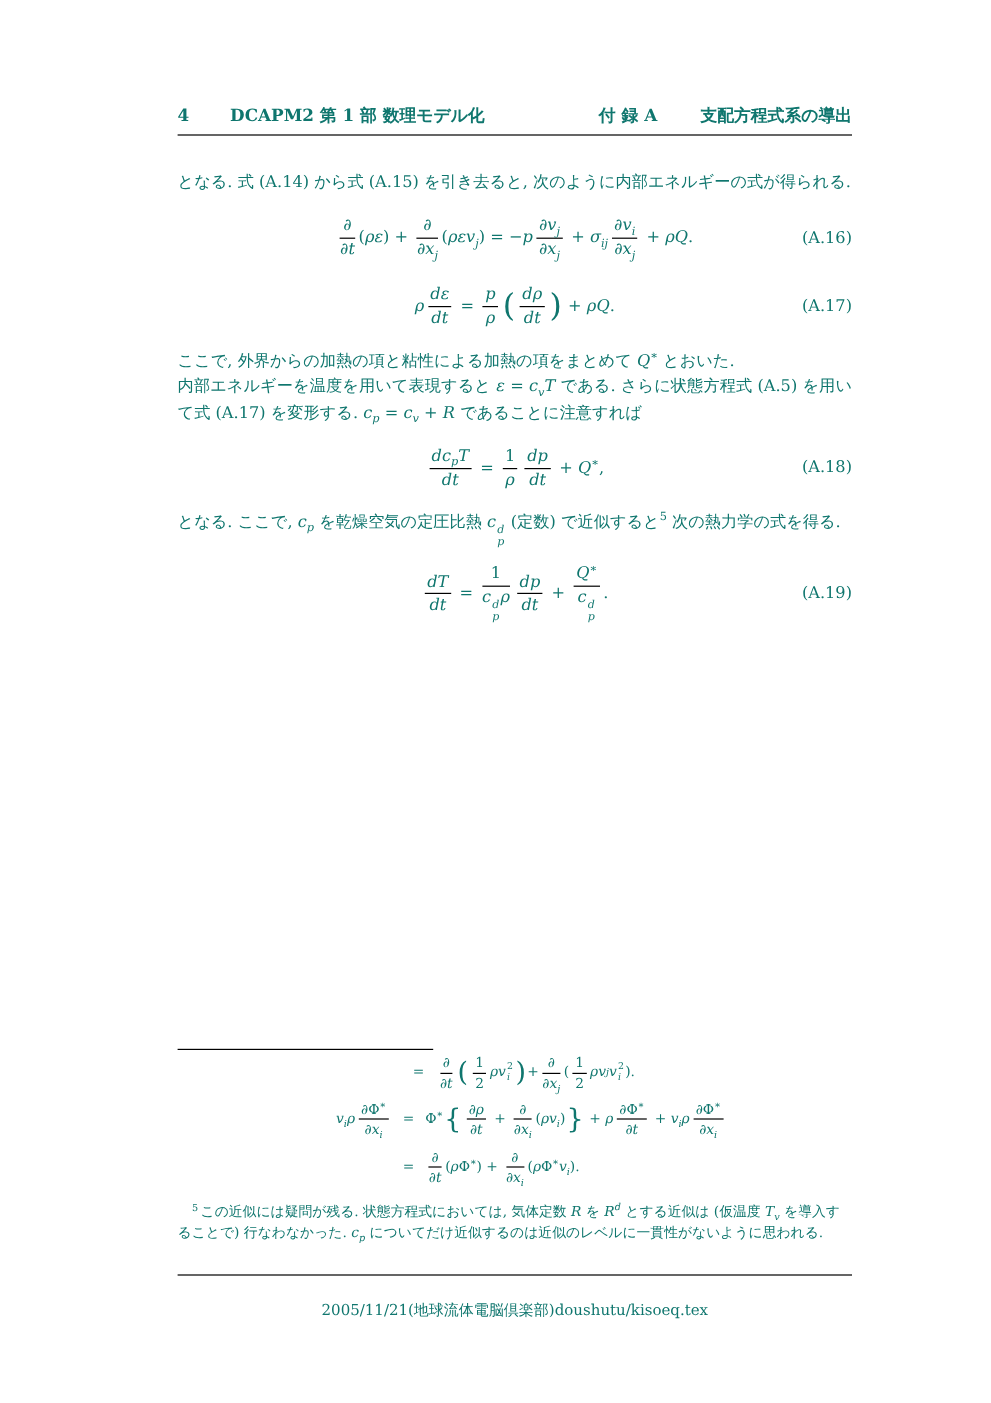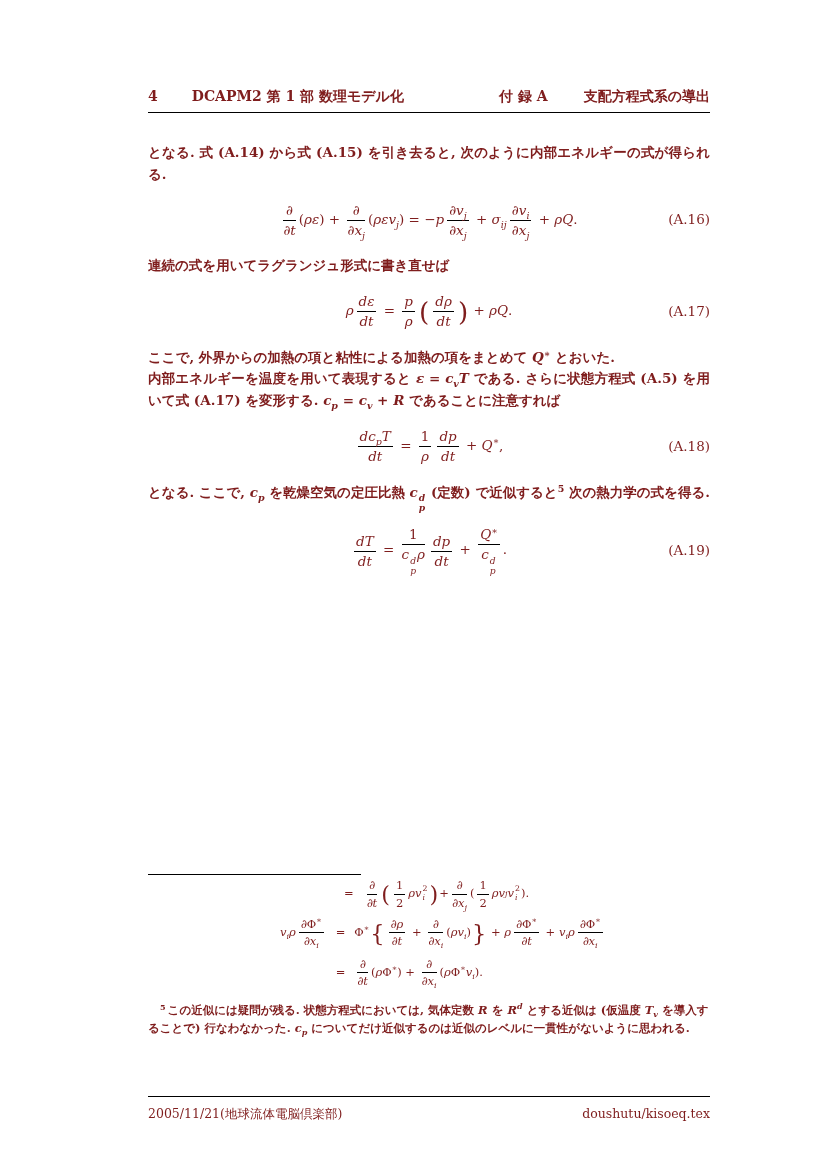--- a/index.html
+++ b/index.html
@@ -1,38 +1,38 @@
 <!DOCTYPE html>
 <html><head>
 <meta charset="utf-8">
 <style>
   html,body{margin:0;padding:0;}
   .page{
     position:relative;
     width:826px;height:1169px;
-    background:#ffffff;color:#7f1d1d;
+    background:#ffffff;color:#0f766e;
     font-family:"DejaVu Serif", serif;
     overflow:hidden;
   }
   
   .header{
     position:absolute;left:148px;right:116px;top:88px;
     display:flex;justify-content:space-between;align-items:baseline;
     font-size:14px;font-weight:bold;
     padding-bottom:6px;border-bottom:1px solid #000;
   }
   .h-gap1{margin-left:34px;}
   .h-gap2{margin-left:36px;}
   
   .content{
     position:absolute;left:148px;right:116px;top:134px;
     font-size:13.5px;line-height:1.6;
     text-align:justify;
   }
-  p{margin:0;font-weight:bold;}
+  p{margin:0;}
   .p-top{margin-top:8px;}
   
   .eqrow{
     position:relative;
     display:flex;justify-content:center;align-items:center;
     margin:13px 0;
     min-height:44px;
   }
   .eqno{
     position:absolute;right:0;top:50%;transform:translateY(-50%);
@@ -70,23 +70,23 @@
     display:grid;grid-template-columns:auto auto auto;
     justify-content:start;align-items:center;
     margin-left:132px;margin-top:6px;
     column-gap:9px;row-gap:8px;
   }
   .alg-l{justify-self:end;}
   .fn5{margin-top:12px;text-indent:12px;}
   .fn5 .mk{font-size:70%;vertical-align:super;margin-right:2px;}
   
   .footer{
-    position:absolute;left:148px;right:116px;top:1096px;
-    border-top:1px solid #000;padding-top:9px;
-    display:flex;justify-content:space-between;
+    position:absolute;left:148px;right:116px;top:1062px;
+    border-top:1px solid #000;padding-top:21px;
+    display:flex;justify-content:center;
     font-size:12.5px;
   }
 </style>
 </head>
 <body>
 
 <div class="page">
 
   <div class="header">
     <div>
@@ -98,21 +98,20 @@
   </div>
 
   <div class="content">
     <p class="p-top"><span>となる. 式 (A.14) から式 (A.15) を引き去ると, 次のように内部エネルギーの式が得られる.</span></p>
 
     <div class="eqrow">
       <div><span class="frac"><span class="fnm"><span class="mi">∂</span></span><span class="fdn"><span class="mi">∂t</span></span></span><span class="mu">(</span><span class="mi">ρε</span><span class="mu">) + </span><span class="frac"><span class="fnm"><span class="mi">∂</span></span><span class="fdn"><span class="mi">∂x</span><sub class="msb"><span class="mi">j</span></sub></span></span><span class="mu">(</span><span class="mi">ρεv</span><sub class="msb"><span class="mi">j</span></sub><span class="mu">) = −</span><span class="mi">p</span><span class="frac"><span class="fnm"><span class="mi">∂v</span><sub class="msb"><span class="mi">j</span></sub></span><span class="fdn"><span class="mi">∂x</span><sub class="msb"><span class="mi">j</span></sub></span></span><span class="mu"> + </span><span class="mi">σ</span><sub class="msb"><span class="mi">ij</span></sub><span class="frac"><span class="fnm"><span class="mi">∂v</span><sub class="msb"><span class="mi">i</span></sub></span><span class="fdn"><span class="mi">∂x</span><sub class="msb"><span class="mi">j</span></sub></span></span><span class="mu"> + </span><span class="mi">ρQ</span><span class="mu">.</span></div>
       <div class="eqno">(A.16)</div>
     </div>
 
-    <p><span>連続の式を用いてラグランジュ形式に書き直せば</span></p>
 
     <div class="eqrow">
       <div><span class="mi">ρ</span><span class="frac"><span class="fnm"><span class="mi">dε</span></span><span class="fdn"><span class="mi">dt</span></span></span><span class="mu"> = </span><span class="frac"><span class="fnm"><span class="mi">p</span></span><span class="fdn"><span class="mi">ρ</span></span></span><span class="bp">(</span><span class="frac"><span class="fnm"><span class="mi">dρ</span></span><span class="fdn"><span class="mi">dt</span></span></span><span class="bp">)</span><span class="mu"> + </span><span class="mi">ρQ</span><span class="mu">.</span></div>
       <div class="eqno">(A.17)</div>
     </div>
 
     <p><span>ここで, 外界からの加熱の項と粘性による加熱の項をまとめて </span><span class="mi">Q</span><sup class="msp"><span class="mu">∗</span></sup><span> とおいた.</span></p>
     <p><span>内部エネルギーを温度を用いて表現すると </span><span class="mi">ε</span><span class="mu"> = </span><span class="mi">c</span><sub class="msb"><span class="mi">v</span></sub><span class="mi">T</span><span> である. さらに状態方程式 (A.5) を用いて式 (A.17) を変形する. </span><span class="mi">c</span><sub class="msb"><span class="mi">p</span></sub><span class="mu"> = </span><span class="mi">c</span><sub class="msb"><span class="mi">v</span></sub><span class="mu"> + </span><span class="mi">R</span><span> であることに注意すれば</span></p>
 
     <div class="eqrow">

